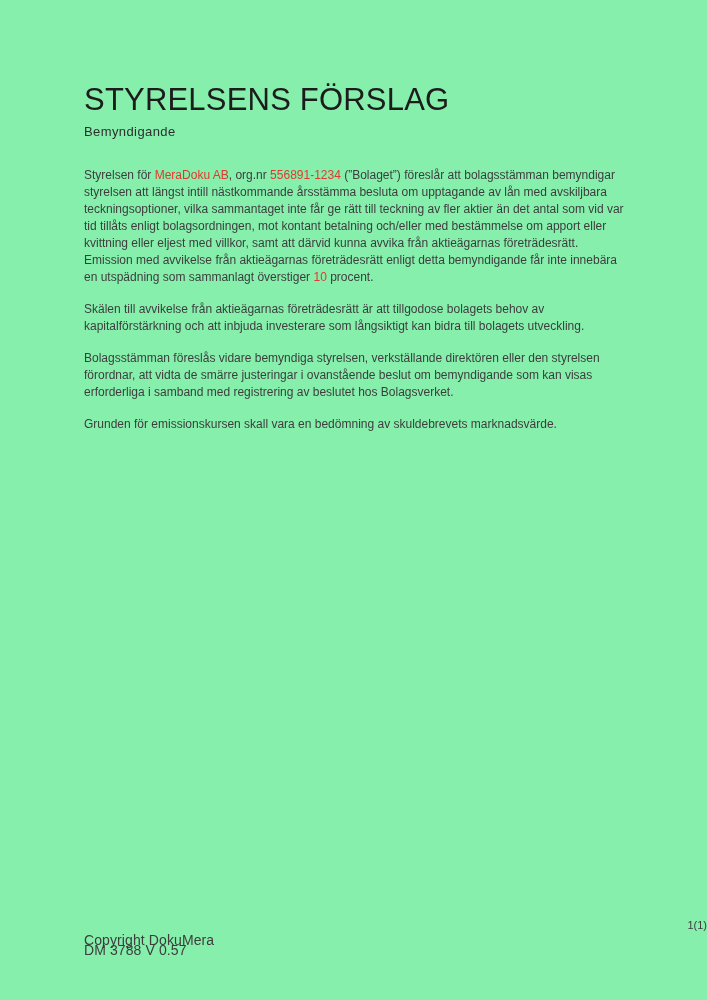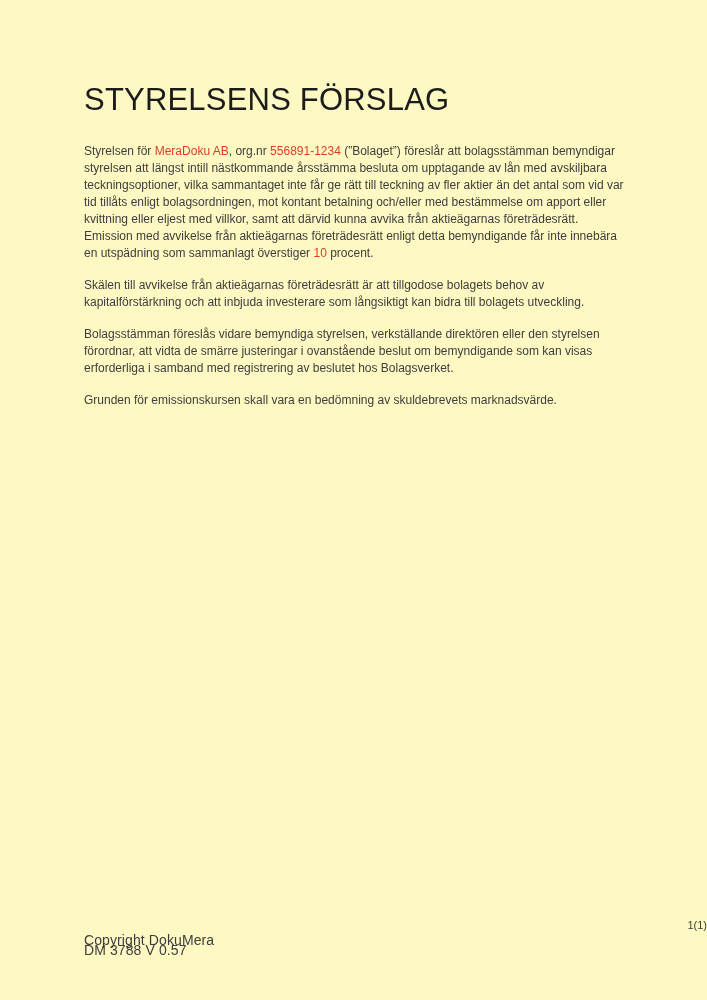--- a/index.html
+++ b/index.html
@@ -4,21 +4,21 @@
 <style>
   html, body {
     margin: 0;
     padding: 0;
     background: #ffffff;
   }
   .page {
     position: relative;
     width: 707px;
     height: 1000px;
-    background: #fef9c3;
+    background: #86efac;
     font-family: "Liberation Sans", "DejaVu Sans", sans-serif;
     overflow: hidden;
   }
   .content {
     position: absolute;
     left: 84px;
     top: 0;
     width: 545px;
   }
   h1.doc-title {
@@ -69,20 +69,21 @@
     color: #3d3d3d;
     letter-spacing: 0.1px;
   }
 </style>
 </head>
 <body>
 
 <div class="page">
   <div class="content">
     <h1 class="doc-title">STYRELSENS FÖRSLAG</h1>
+    <div class="doc-subtitle">Bemyndigande</div>
     <div class="body-text">
         <p class="para"><span>Styrelsen för </span><span class="hl">MeraDoku AB</span><span>, org.nr </span><span class="hl">556891-1234</span><span> (”Bolaget”) föreslår att bolagsstämman bemyndigar styrelsen att längst intill nästkommande årsstämma besluta om upptagande av lån med avskiljbara teckningsoptioner, vilka sammantaget inte får ge rätt till teckning av fler aktier än det antal som vid var tid tillåts enligt bolagsordningen, mot kontant betalning och/eller med bestämmelse om apport eller kvittning eller eljest med villkor, samt att därvid kunna avvika från aktieägarnas företrädesrätt. Emission med avvikelse från aktieägarnas företrädesrätt enligt detta bemyndigande får inte innebära en utspädning som sammanlagt överstiger </span><span class="hl">10</span><span> procent.</span></p>
         <p class="para"><span>Skälen till avvikelse från aktieägarnas företrädesrätt är att tillgodose bolagets behov av kapitalförstärkning och att inbjuda investerare som långsiktigt kan bidra till bolagets utveckling.</span></p>
         <p class="para"><span>Bolagsstämman föreslås vidare bemyndiga styrelsen, verkställande direktören eller den styrelsen förordnar, att vidta de smärre justeringar i ovanstående beslut om bemyndigande som kan visas erforderliga i samband med registrering av beslutet hos Bolagsverket.</span></p>
         <p class="para"><span>Grunden för emissionskursen skall vara en bedömning av skuldebrevets marknadsvärde.</span></p>
       </div>
   </div>
   <div class="page-number">1(1)</div>
   <div class="footer-block">
     <div>Copyright DokuMera</div>

